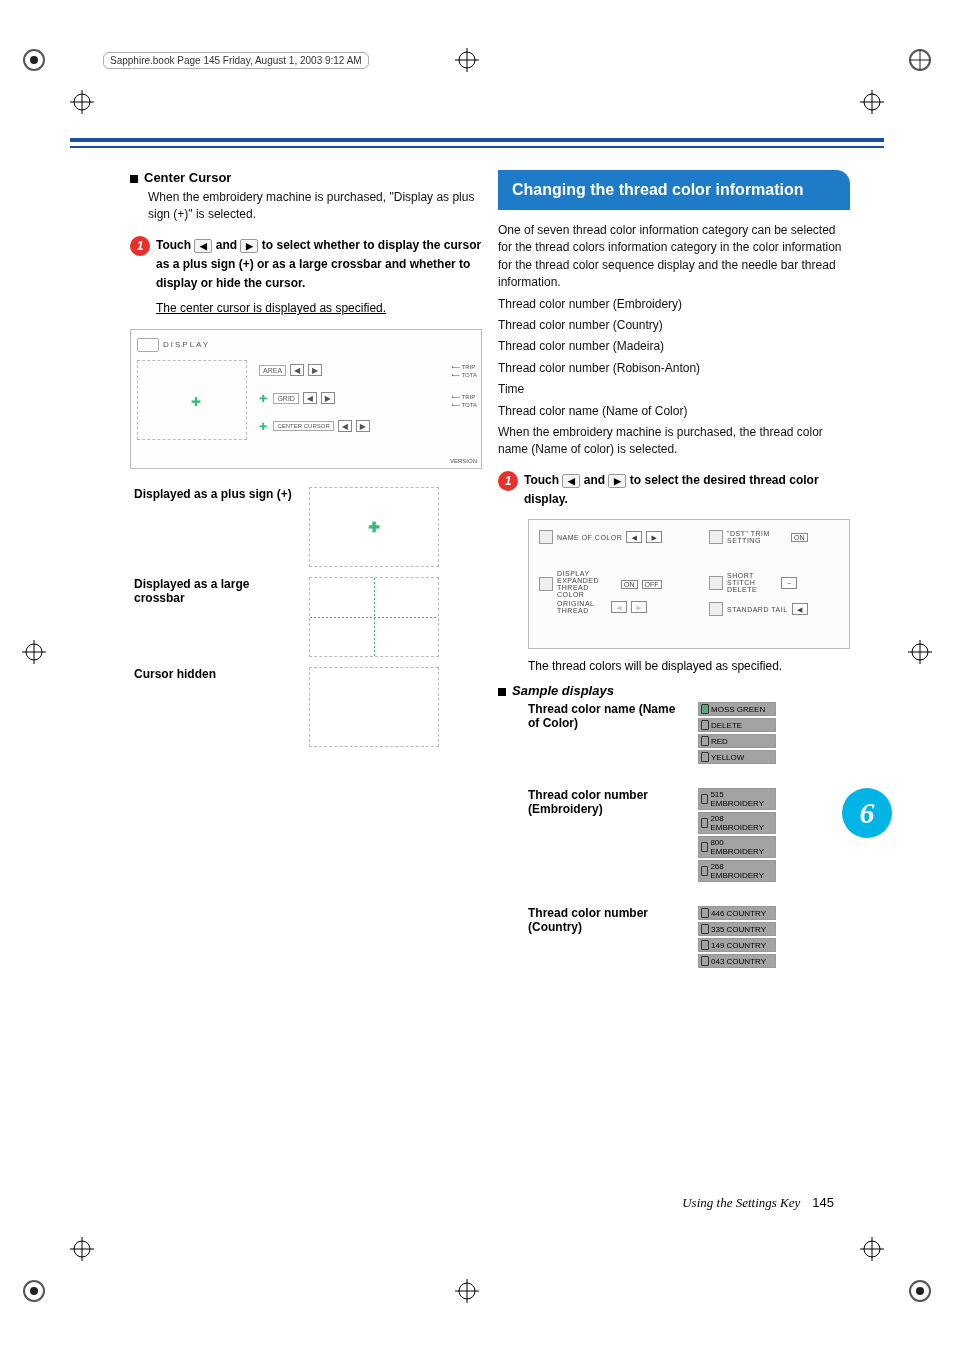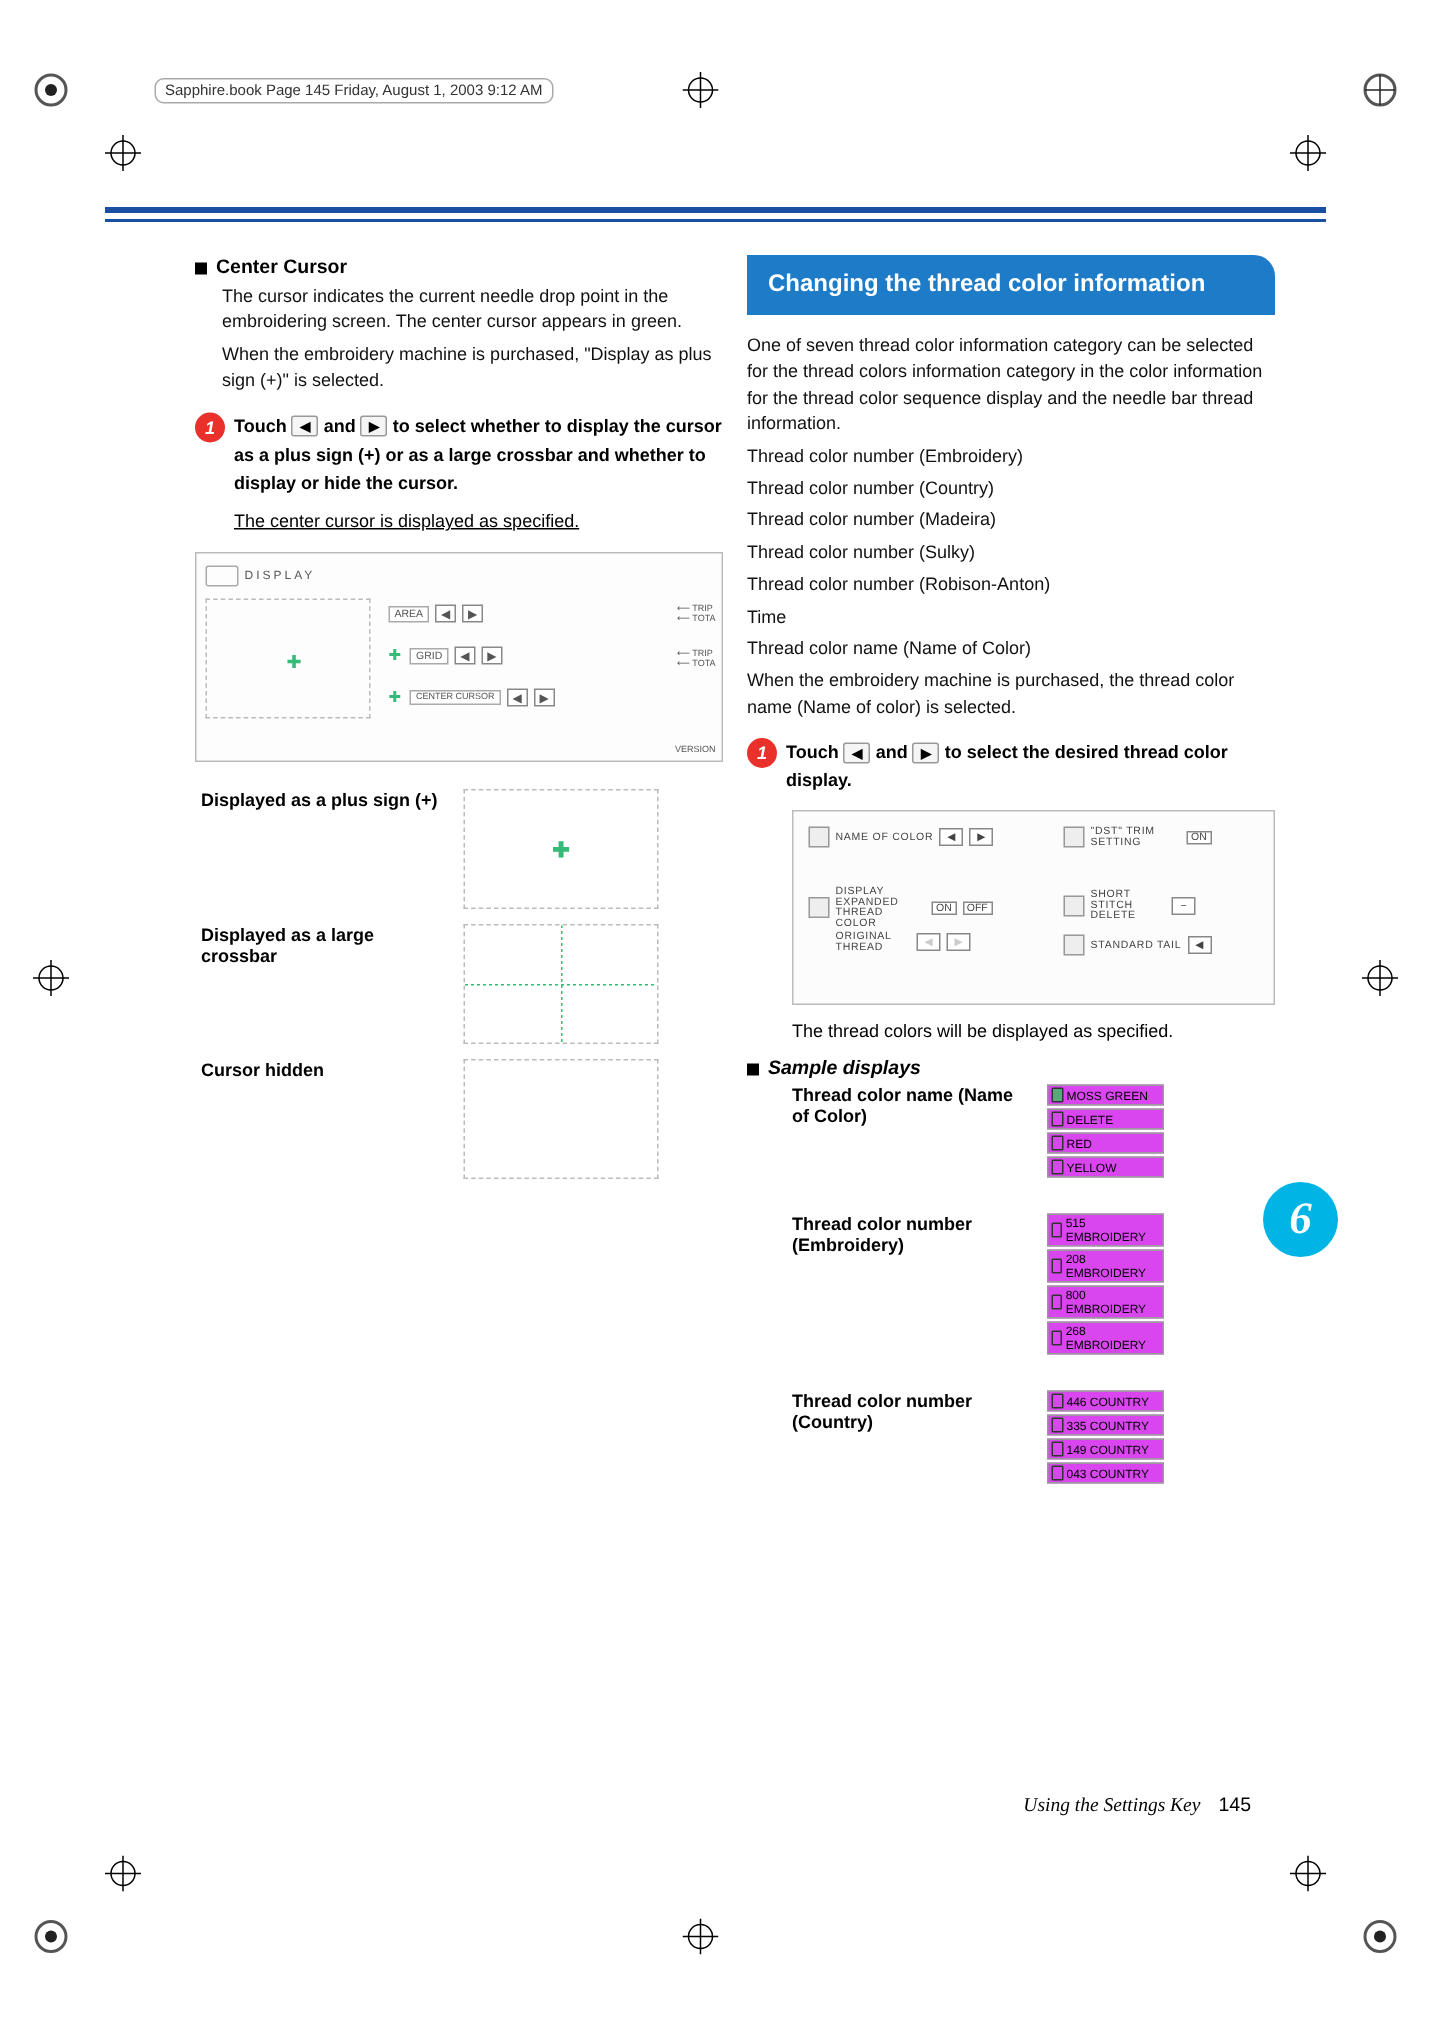--- a/index.html
+++ b/index.html
@@ -141,21 +141,21 @@
   .cs-label { letter-spacing: 0.5px; }
   .cs-btn { border: 1px solid #888; width: 16px; height: 12px; background: #fff; text-align: center; line-height: 11px; font-size: 7px; }
   .cs-toggle { border: 1px solid #888; padding: 0 2px; background: #fff; }
 
   .followup { margin: 6px 0 10px 30px; font-size: 12px; }
 
   .sample-disp-wrap { margin-left: 30px; }
   .sample-disp-row { display: flex; gap: 20px; margin-bottom: 22px; }
   .sample-disp-row .label { font-weight: bold; font-size: 12px; width: 150px; }
   .color-list { border: 0; width: 78px; font-size: 8px; }
-  .color-list .item { border: 1px solid #999; padding: 1px 2px; margin-bottom: 2px; display: flex; align-items: center; gap: 2px; background: #d946ef; }
+  .color-list .item { border: 1px solid #999; padding: 1px 2px; margin-bottom: 2px; display: flex; align-items: center; gap: 2px; background: #a3a3a3; }
   .spool { display: inline-block; width: 8px; height: 10px; border: 1px solid #333; border-radius: 1px; }
 
   .chapter-badge {
     position: absolute;
     right: 62px;
     top: 788px;
     width: 50px; height: 50px;
     border-radius: 50%;
     background: #00b4e6;
     color: #fff;
@@ -239,21 +239,20 @@
 <div class="header-meta">Sapphire.book  Page 145  Friday, August 1, 2003  9:12 AM</div>
 <div class="blue-bar"></div>
 <div class="blue-bar2"></div>
 
 <div class="page-content">
 
   <div class="col">
     <div class="h-sub">
       <span class="section-marker"></span><span>Center Cursor</span>
     </div>
-    <div class="body-text" style="margin-left:18px;">The cursor indicates the current needle drop point in the embroidering screen. The center cursor appears in green.</div>
     <div class="body-text" style="margin-left:18px;">When the embroidery machine is purchased, "Display as plus sign (+)" is selected.</div>
 
     <div class="step-wrap">
       <div class="step-num">1</div>
       <div class="step-text">
         <span>Touch</span>
         <span class="arrow-btn">◀</span>
         <span>and</span>
         <span class="arrow-btn">▶</span>
         <span>to select whether to display the cursor as a plus sign (+) or as a large crossbar and whether to display or hide the cursor.</span>
@@ -316,21 +315,20 @@
     </tbody>
       </table>
   </div>
 
   <div class="col">
     <div class="section-heading">Changing the thread color information</div>
     <div class="body-text">One of seven thread color information category can be selected for the thread colors information category in the color information for the thread color sequence display and the needle bar thread information.</div>
     <div class="body-text">Thread color number (Embroidery)</div>
     <div class="body-text">Thread color number (Country)</div>
     <div class="body-text">Thread color number (Madeira)</div>
-    <div class="body-text">Thread color number (Sulky)</div>
     <div class="body-text">Thread color number (Robison-Anton)</div>
     <div class="body-text">Time</div>
     <div class="body-text">Thread color name (Name of Color)</div>
     <div class="body-text">When the embroidery machine is purchased, the thread color name (Name of color) is selected.</div>
 
     <div class="step-wrap">
       <div class="step-num">1</div>
       <div class="step-text">
         <span>Touch</span>
         <span class="arrow-btn">◀</span>

